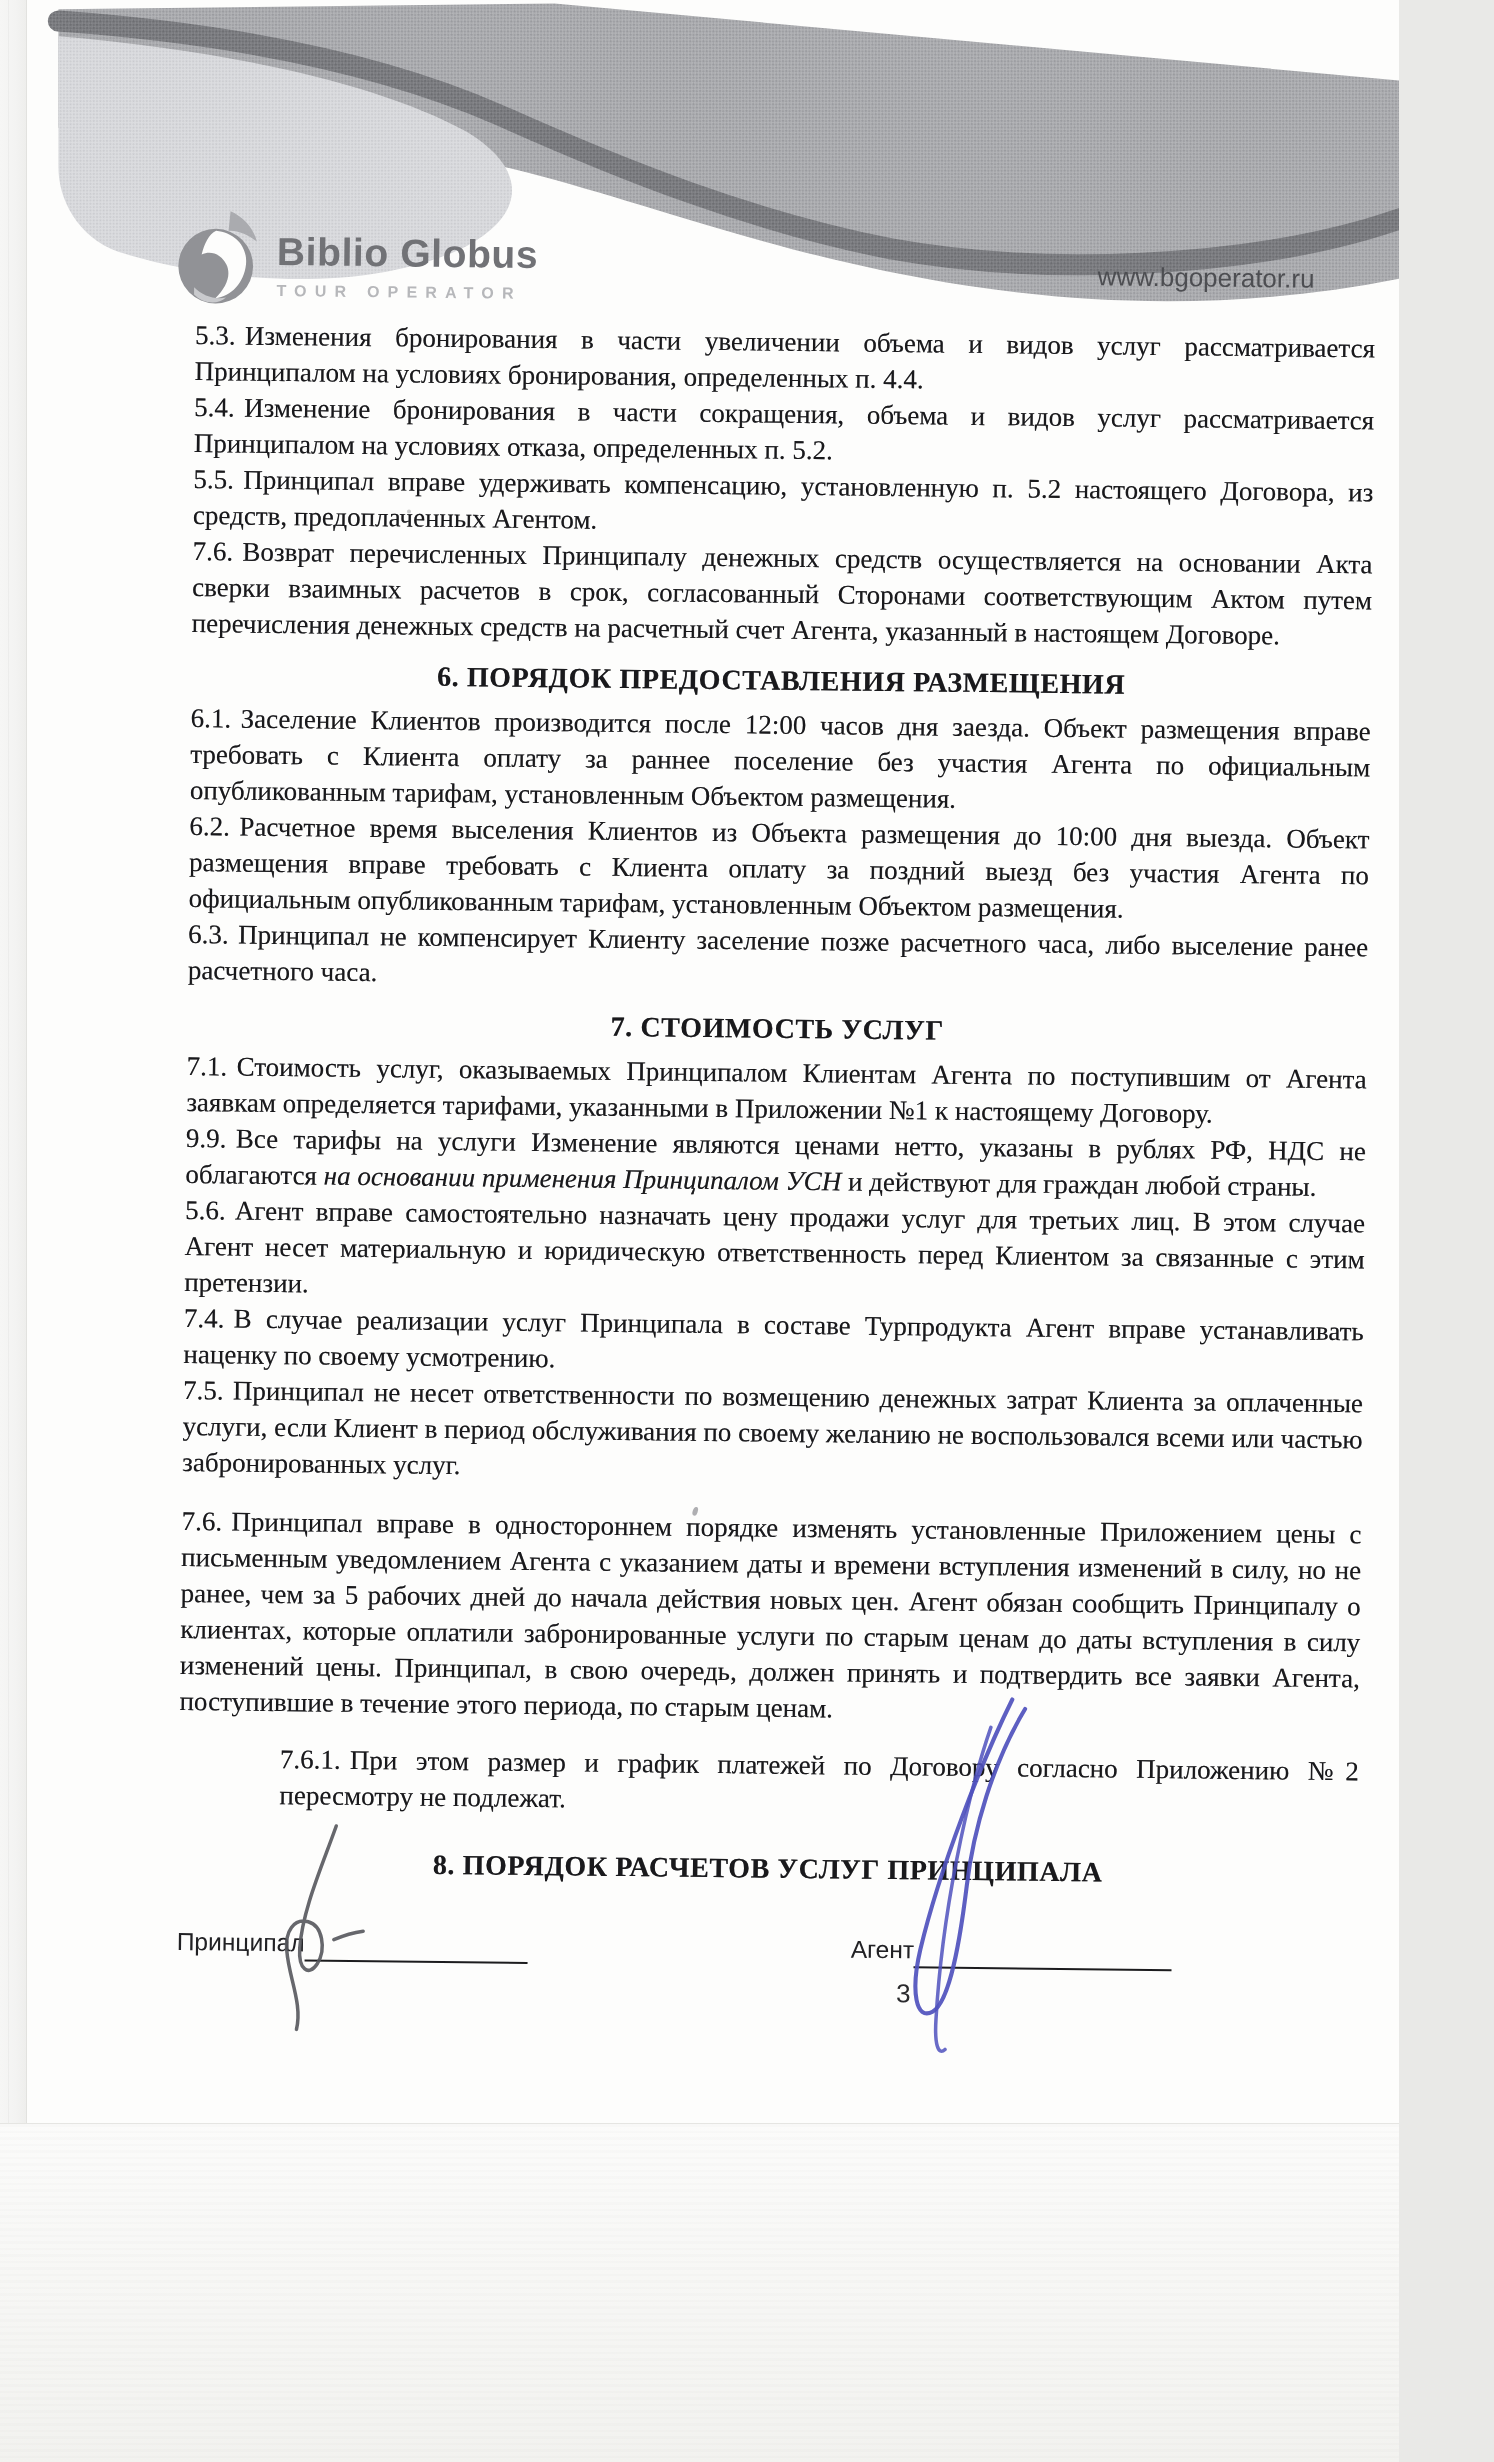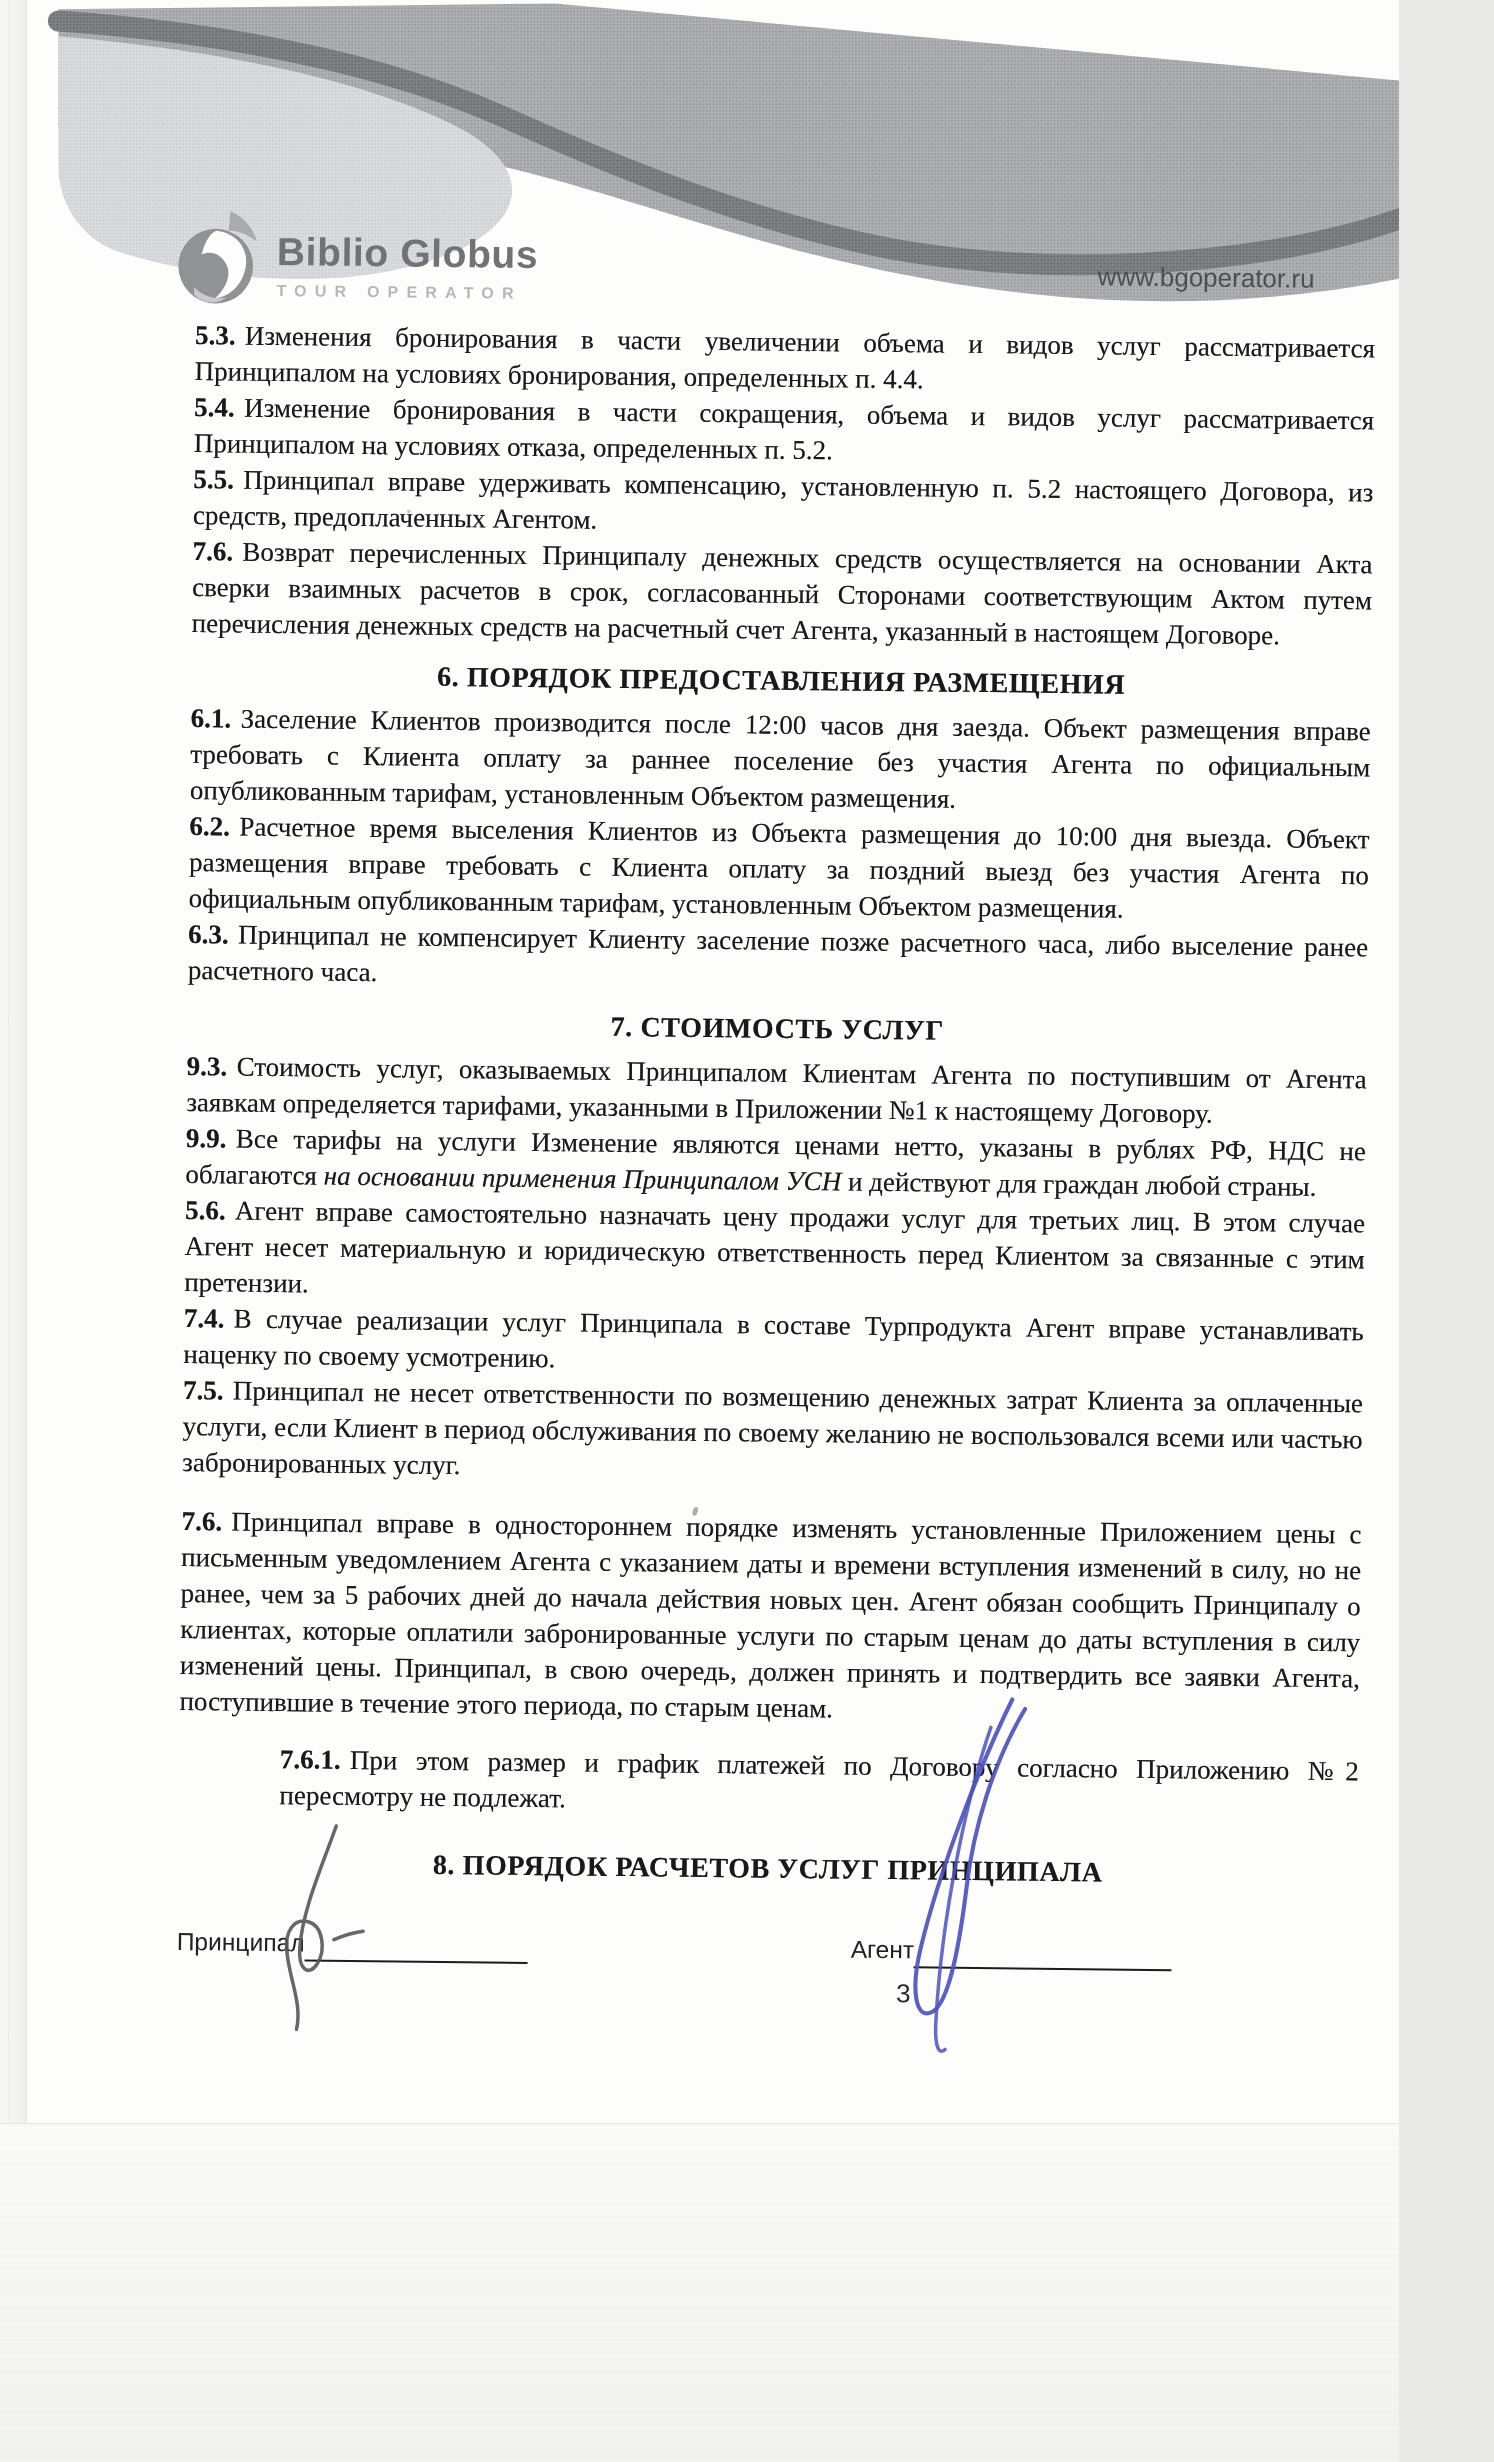--- a/index.html
+++ b/index.html
@@ -37,21 +37,21 @@
     font-size:26px;color:#4d4e52;
   }
   
   .doc{
     position:absolute;left:196px;top:317px;width:1180px;
     font-size:27px;line-height:36px;color:#19191c;
     text-align:justify;
     text-shadow:0.2px 0 0 rgba(20,20,24,0.55);
   }
   .doc p{margin:0;}
-  .doc .num{font-weight:bold;margin-right:9.4px;white-space:nowrap;}
+  .doc .num{font-weight:normal;margin-right:9.4px;white-space:nowrap;}
   .doc h2{
     font-size:28px;line-height:36px;font-weight:bold;text-align:center;
     margin:15.2px 0 8.2px 0;letter-spacing:0.6px;
   }
   .doc h2.h8{margin-top:32px;margin-bottom:0;}
   p.gap-top{margin-top:23.5px;}
   p.subclause{margin-top:21px;margin-left:101px;}
   .it{font-style:italic;}
   
   .sigrow{
@@ -140,21 +140,21 @@
       <p class="clause"><span class="num">7.6.</span><span>Возврат перечисленных Принципалу денежных средств осуществляется на основании Акта сверки взаимных расчетов в срок, согласованный Сторонами соответствующим Актом путем перечисления денежных средств на расчетный счет Агента, указанный в настоящем Договоре.</span></p>
 
       <h2>6. ПОРЯДОК ПРЕДОСТАВЛЕНИЯ РАЗМЕЩЕНИЯ</h2>
 
       <p class="clause"><span class="num">6.1.</span><span>Заселение Клиентов производится после 12:00 часов дня заезда. Объект размещения вправе требовать с Клиента оплату за раннее поселение без участия Агента по официальным опубликованным тарифам, установленным Объектом размещения.</span></p>
       <p class="clause"><span class="num">6.2.</span><span>Расчетное время выселения Клиентов из Объекта размещения до 10:00 дня выезда. Объект размещения вправе требовать с Клиента оплату за поздний выезд без участия Агента по официальным опубликованным тарифам, установленным Объектом размещения.</span></p>
       <p class="clause"><span class="num">6.3.</span><span>Принципал не компенсирует Клиенту заселение позже расчетного часа, либо выселение ранее расчетного часа.</span></p>
 
       <h2>7. СТОИМОСТЬ УСЛУГ</h2>
 
-      <p class="clause"><span class="num">9.3.</span><span>Стоимость услуг, оказываемых Принципалом Клиентам Агента по поступившим от Агента заявкам определяется тарифами, указанными в Приложении №1 к настоящему Договору.</span></p>
+      <p class="clause"><span class="num">7.1.</span><span>Стоимость услуг, оказываемых Принципалом Клиентам Агента по поступившим от Агента заявкам определяется тарифами, указанными в Приложении №1 к настоящему Договору.</span></p>
       <p class="clause"><span class="num">9.9.</span><span>Все тарифы на услуги Изменение являются ценами нетто, указаны в рублях РФ, НДС не облагаются </span><span class="it">на основании применения Принципалом УСН</span><span> и действуют для граждан любой страны.</span></p>
       <p class="clause"><span class="num">5.6.</span><span>Агент вправе самостоятельно назначать цену продажи услуг для третьих лиц. В этом случае Агент несет материальную и юридическую ответственность перед Клиентом за связанные с этим претензии.</span></p>
       <p class="clause"><span class="num">7.4.</span><span>В случае реализации услуг Принципала в составе Турпродукта Агент вправе устанавливать наценку по своему усмотрению.</span></p>
       <p class="clause"><span class="num">7.5.</span><span>Принципал не несет ответственности по возмещению денежных затрат Клиента за оплаченные услуги, если Клиент в период обслуживания по своему желанию не воспользовался всеми или частью забронированных услуг.</span></p>
       <p class="clause gap-top"><span class="num">7.6.</span><span>Принципал вправе в одностороннем порядке изменять установленные Приложением цены с письменным уведомлением Агента с указанием даты и времени вступления изменений в силу, но не ранее, чем за 5 рабочих дней до начала действия новых цен. Агент обязан сообщить Принципалу о клиентах, которые оплатили забронированные услуги по старым ценам до даты вступления в силу изменений цены. Принципал, в свою очередь, должен принять и подтвердить все заявки Агента, поступившие в течение этого периода, по старым ценам.</span></p>
       <p class="clause subclause"><span class="num">7.6.1.</span><span>При этом размер и график платежей по Договору согласно Приложению №2 пересмотру не подлежат.</span></p>
 
       <h2 class="h8">8. ПОРЯДОК РАСЧЕТОВ УСЛУГ ПРИНЦИПАЛА</h2>
 
       <div class="sigrow">

